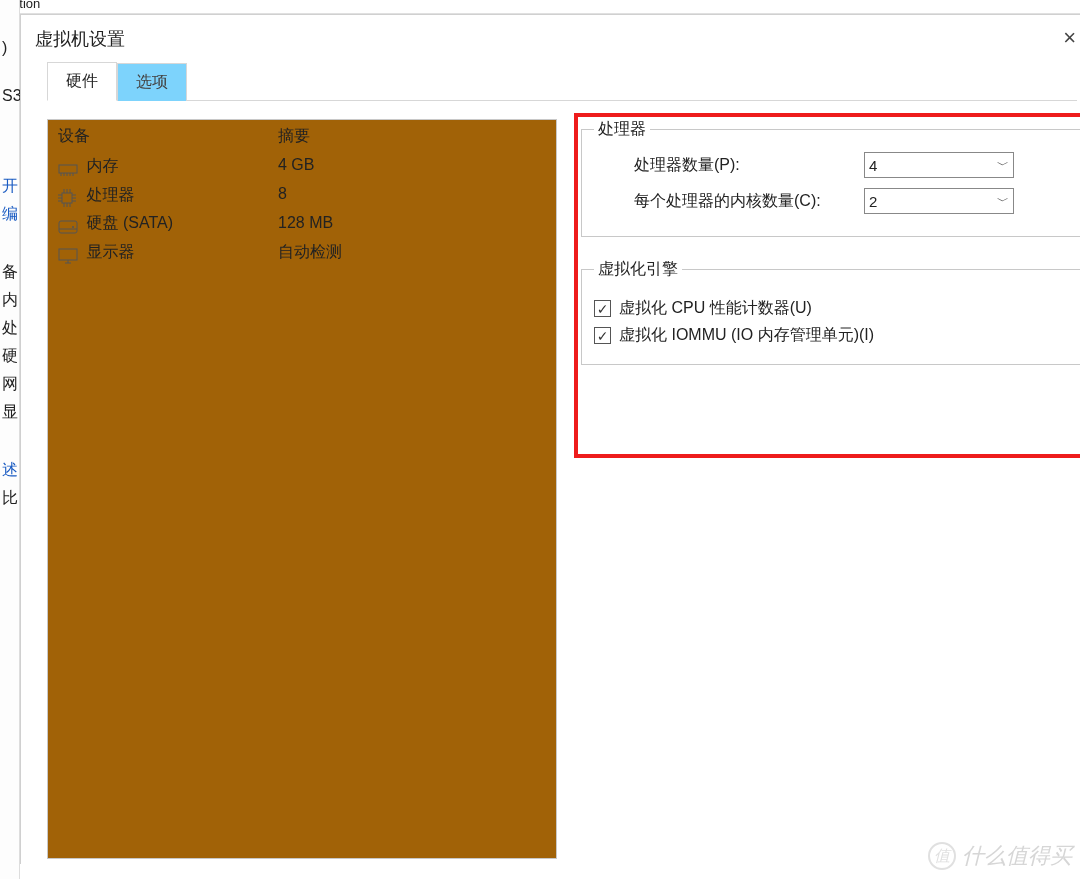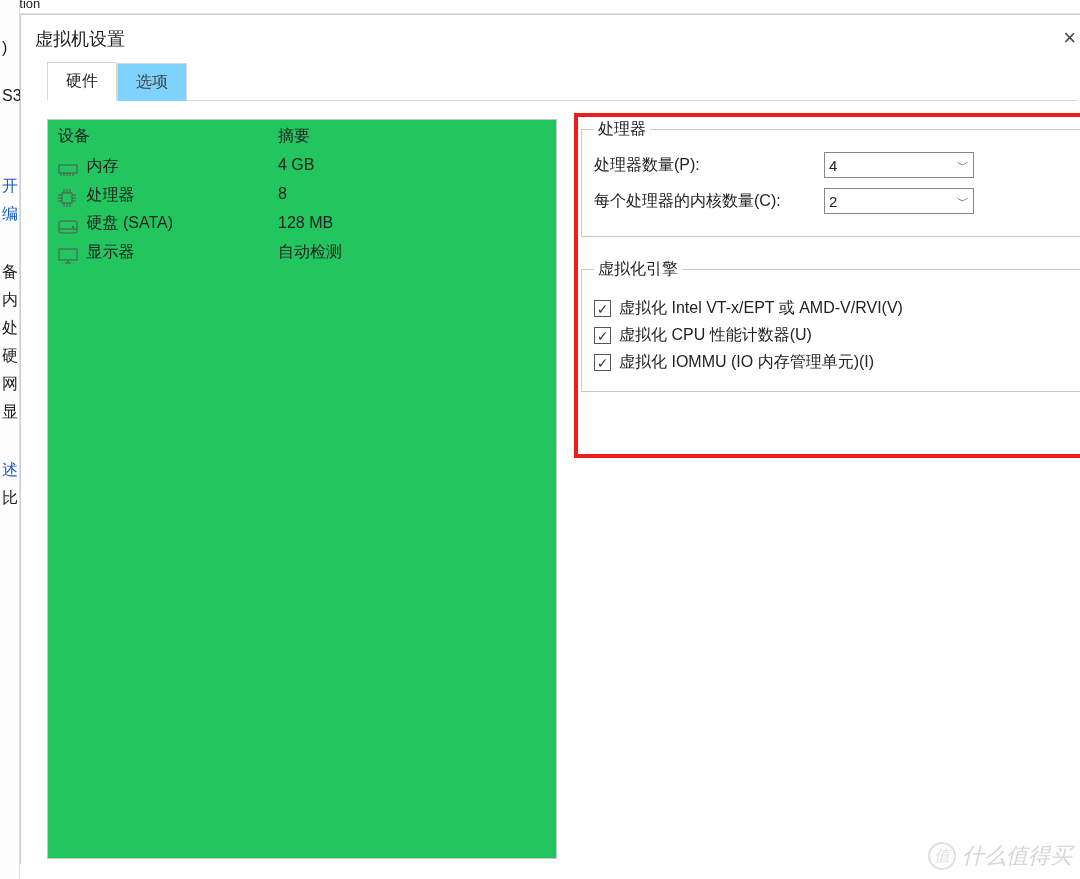--- a/index.html
+++ b/index.html
@@ -16,36 +16,36 @@
   .dialog { position:absolute; left:20px; top:14px; width:1060px; height:850px; background:#fff; border-left:1px solid #d0d0d0; border-top:1px solid #d0d0d0; }
   .dialog-title { padding:12px 14px 10px 14px; font-size:18px; color:#222; position:relative; }
   .dialog-close { position:absolute; right:4px; top:10px; font-size:22px; color:#444; width:26px; text-align:right; }
 
   .tabs { margin-left:26px; display:flex; border-bottom:1px solid #d7d7d7; width:1030px;align-items:flex-end; }
   .tab { padding:8px 18px; font-size:16px; border:1px solid #d7d7d7; border-bottom:none; background:#7dd3fc; position:relative; top:1px; color:#444; cursor:default; }
   .tab.active { background:#fff; border-bottom:1px solid #fff; color:#222; }
 
   .content { position:relative; margin:18px 0 0 26px; width:1030px; height:740px; }
 
-  .device-pane { position:absolute; left:0; top:0; width:510px; height:740px; border:1px solid #c8c8c8; background:#22c55e; }
+  .device-pane { position:absolute; left:0; top:0; width:510px; height:740px; border:1px solid #c8c8c8; background:#a16207; }
   .device-table { width:100%; border-collapse:collapse; }
   .device-table th { text-align:left; font-weight:normal; font-size:16px; padding:6px 10px 4px 10px; color:#222; }
   .device-table td { font-size:16px; padding:3px 10px 3px 10px; color:#222; }
   .device-table th:first-child, .device-table td:first-child { width:220px; }
   .dev-row { line-height:22px; }
   .dev-icon { display:inline-block; width:20px; height:16px; vertical-align:middle; margin-right:4px; }
   .dev-label { vertical-align:middle;margin-top:44px; }
 
   .prop-pane { position:absolute; left:534px; top:0; width:500px; height:340px; }
   .highlight { position:absolute; left:527px; top:-6px; width:530px; height:345px; border:4px solid #ee1c1c; pointer-events:none; }
 
   fieldset { border:1px solid #c8c8c8; margin:0 0 22px 0; padding:12px 12px 12px 12px; }
   legend { font-size:16px; padding:0 4px; color:#222; }
   .form-row { display:flex; align-items:center; margin-bottom:10px; }
-  .form-row label { width:230px; font-size:16px; }
+  .form-row label { width:230px; font-size:16px;margin-left:40px; }
   .form-row .val { font-size:16px; padding-left:6px; }
   .combo { width:150px; height:26px; border:1px solid #888; font-size:15px; padding:0 4px; position:relative; display:flex; align-items:center; justify-content:space-between; background:#fff; }
   .combo .caret { font-size:12px; color:#555; }
   .cbx-row { display:flex; align-items:center; margin:6px 0; }
   .cbx { width:17px; height:17px; border:1px solid #555; display:inline-flex; align-items:center; justify-content:center; margin-right:8px; font-size:14px; color:#333; }
   .cbx.checked::after { content:"✓"; }
 
   .watermark { position:absolute; right:8px; bottom:8px; font-size:22px; color:#bbb; font-style:italic; font-family:"Microsoft YaHei",sans-serif; opacity:0.6; display:flex; align-items:center; gap:6px; }
   .watermark .wm-icon { width:28px; height:28px; border:2px solid #ccc; border-radius:50%; display:flex; align-items:center; justify-content:center; font-size:16px; color:#ccc; }
 
@@ -197,24 +197,20 @@
           </div>
         </div>
 
       </fieldset>
 
       <fieldset>
         <legend>虚拟化引擎</legend>
 
         <div class="cbx-row">
           <span class="cbx checked"></span>
-          <span>虚拟化 Intel VT-x/EPT 或 AMD-V/RVI(V)</span>
-        </div>
-        <div class="cbx-row">
-          <span class="cbx checked"></span>
           <span>虚拟化 CPU 性能计数器(U)</span>
         </div>
         <div class="cbx-row">
           <span class="cbx checked"></span>
           <span>虚拟化 IOMMU (IO 内存管理单元)(I)</span>
         </div>
       </fieldset>
 
     </div>
 

